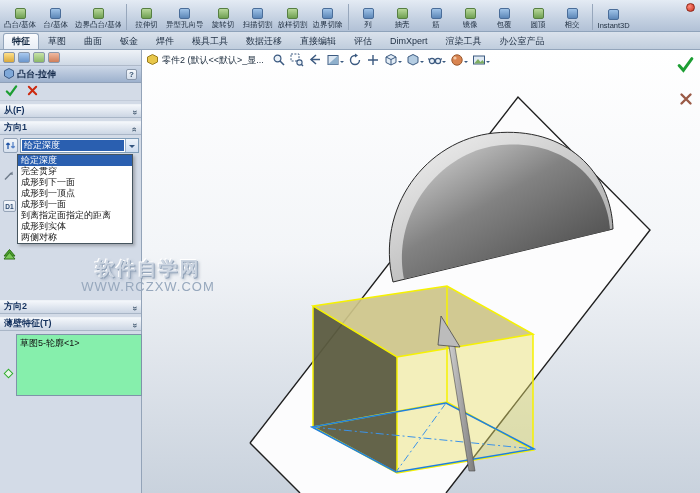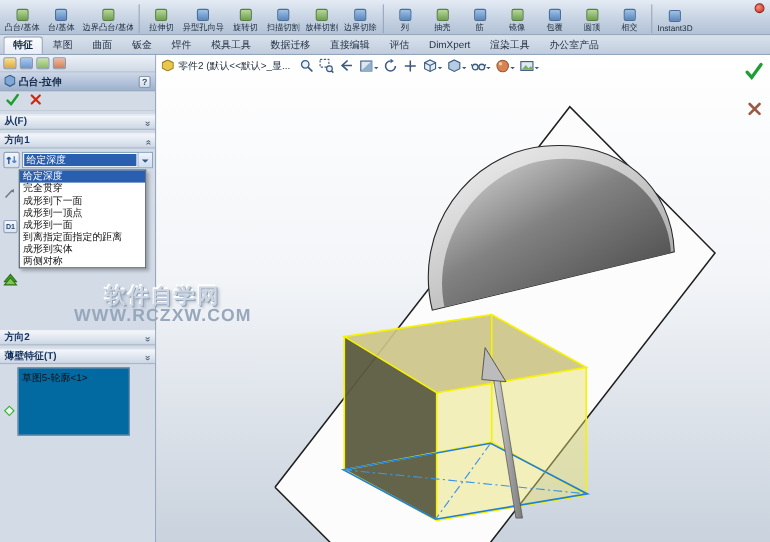--- a/index.html
+++ b/index.html
@@ -63,21 +63,21 @@
   .combo .btn::after{content:"";border:3px solid transparent;border-top-color:#33557f;margin-top:4px}
   .ddlist{margin:1px 2px 0 17px;width:116px;background:#fff;border:1px solid #46555f;
          box-shadow:2px 2px 3px rgba(0,0,0,.25);position:relative;z-index:20}
   .dditem{height:11px;line-height:11px;padding:0 3px;white-space:nowrap;overflow:hidden;color:#111}
   .dditem.selected{background:#2a5fb0;color:#fff}
   .lic{position:absolute;left:3px}
   .lic-d1{top:150px;width:13px;height:12px;border:1px solid #97a5b8;border-radius:2px;
          background:linear-gradient(#f4f7fb,#dbe3ee);font-size:6.5px;line-height:11px;
          text-align:center;color:#2d4a70;font-weight:bold}
   .sec.dir2{margin-top:56px}
-  .contour-box{margin:3px 4px 0 16px;width:102px;height:62px;background:#0369a1;
+  .contour-box{margin:3px 4px 0 16px;width:126px;height:62px;background:#86efac;
          border:1px solid #7f93a9}
   .contour-item{padding:2px 3px;white-space:nowrap;overflow:hidden;color:#111}
   .diamond{position:absolute;left:5px;top:320px;width:7px;height:7px;
          border:1.6px solid #2faa2f;transform:rotate(45deg);background:#eaf6ea}
 
   
   .viewport{position:absolute;left:142px;top:50px;width:558px;height:443px;
          background:linear-gradient(180deg,#ffffff 0%,#f3f5f8 45%,#c9d2dd 100%);overflow:hidden}
   .model{position:absolute;left:0;top:0;z-index:1}
   .vp-toolbar{position:absolute;left:5px;top:2px;display:flex;align-items:center;gap:2px;z-index:10}
@@ -85,21 +85,21 @@
   .vpi{height:16px;display:flex;align-items:center;justify-content:center;padding:0 1px;border-radius:2px}
   .dda{border:2.5px solid transparent;border-top-color:#3a5a80;margin-top:5px}
   .confirm-check{position:absolute;right:6px;top:6px;z-index:10}
   .confirm-cancel{position:absolute;right:7px;top:42px;z-index:10}
 
   
   .watermark{position:absolute;left:50px;top:256px;width:196px;text-align:center;z-index:40;
          pointer-events:none}
   .wm1{font-size:19px;font-weight:bold;letter-spacing:2px;color:#ccd5e1;
          text-shadow:1px 1px 0 #93a4b9,-1px -1px 0 #ffffff,2px 2px 3px rgba(110,130,155,.55)}
-  .wm2{font-size:16px;color:#97a8bd;letter-spacing:1px;margin-top:-3px;font-weight:bold}
+  .wm2{font-size:13px;color:#97a8bd;letter-spacing:1px;margin-top:-3px;font-weight:normal}
 </style>
 </head>
 <body>
 
 <div class="app">
 
   <div class="ribbon">
     <div class="rbtn">
         <span class="ricn"></span>
         <span class="rlabel">凸台/基体</span>

